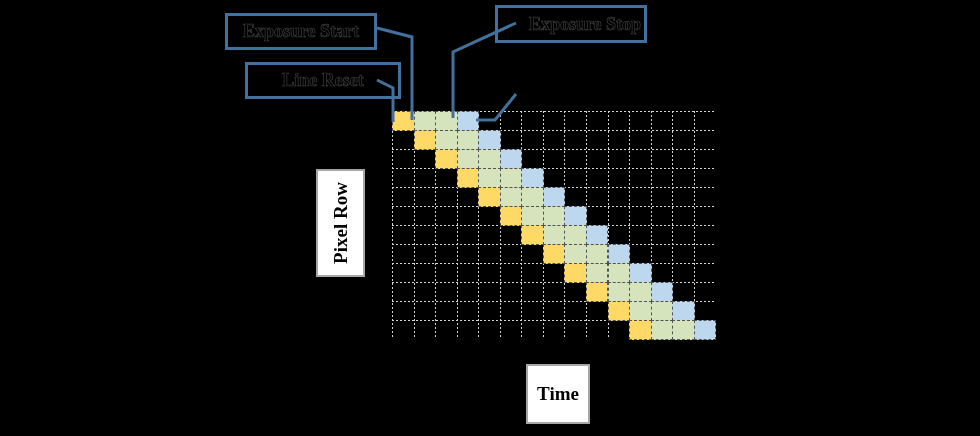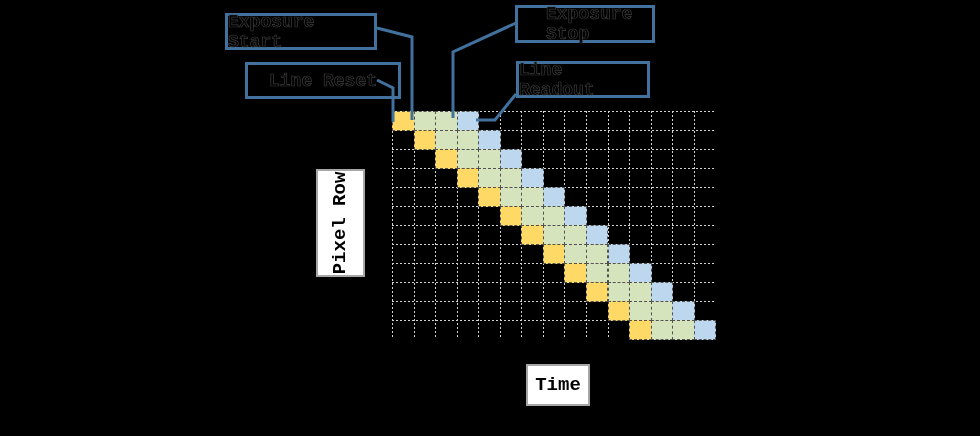--- a/index.html
+++ b/index.html
@@ -1,17 +1,17 @@
 <!DOCTYPE html>
 <html style="--background: #000000; --callout_border: #41719C; --callout_text: #000000; --grid_line: #D4D4D4; --cell_border: #525252; --reset: #FFD966; --exposure: #D6E4BD; --readout: #BDD7EE; --label_box_bg: #FFFFFF; --label_box_border: #A6A6A6; --text: #000000;"><head>
 <meta charset="utf-8">
 <style>
   html,body{margin:0;padding:0;background:#000;}
   .page{position:relative;width:980px;height:436px;background:var(--background);overflow:hidden;
-        font-family:Liberation Mono, monospace;}
+        font-family:Liberation Serif, serif;text-align:right;}
   .grid{position:absolute;left:392px;top:111px;width:325px;height:229px;}
   .gridlines{position:absolute;left:0;top:0;width:325px;height:229px;}
   .cell{position:absolute;box-sizing:border-box;border:1px dashed var(--cell_border);}
   .lines{position:absolute;left:0;top:0;width:980px;height:436px;pointer-events:none;}
   .callout{position:absolute;box-sizing:border-box;border:3px solid var(--callout_border);
            display:flex;align-items:center;justify-content:center;
            color:var(--callout_text);font-weight:bold;font-size:18px;
            -webkit-text-stroke:0.7px #3d3d3d;}
   .axisbox{position:absolute;box-sizing:border-box;background:var(--label_box_bg);
            border:2px solid var(--label_box_border);display:flex;align-items:center;justify-content:center;
@@ -109,27 +109,24 @@
     <polyline points="516,23 453,52 453,118" fill="none" stroke-width="3" stroke="#41719C"></polyline>
     <polyline points="516,94 495,120 476,120" fill="none" stroke-width="3" stroke="#41719C"></polyline>
   </svg>
 
   <div class="callout" style="left:225px;top:13px;width:152px;height:37px;">
     <span>Exposure Start</span>
   </div>
   <div class="callout" style="left:245px;top:62px;width:156px;height:37px;">
     <span>Line Reset</span>
   </div>
-  <div class="callout" style="left:515px;top:5px;width:140px;height:38px;padding-left:28px;">
+  <div class="callout" style="left:495px;top:5px;width:152px;height:38px;padding-left:28px;">
     <span>Exposure Stop</span>
-  </div>
-  <div class="callout" style="left:516px;top:61px;width:134px;height:37px;">
-    <span>Line Readout</span>
   </div>
 
   <div class="axisbox" style="left:316px;top:169px;width:49px;height:108px;">
     <span class="vert">Pixel Row</span>
   </div>
-  <div class="axisbox" style="left:526px;top:364px;width:64px;height:42px;">
+  <div class="axisbox" style="left:526px;top:364px;width:64px;height:60px;">
     <span>Time</span>
   </div>
 
 </div>
 
 </body></html>

